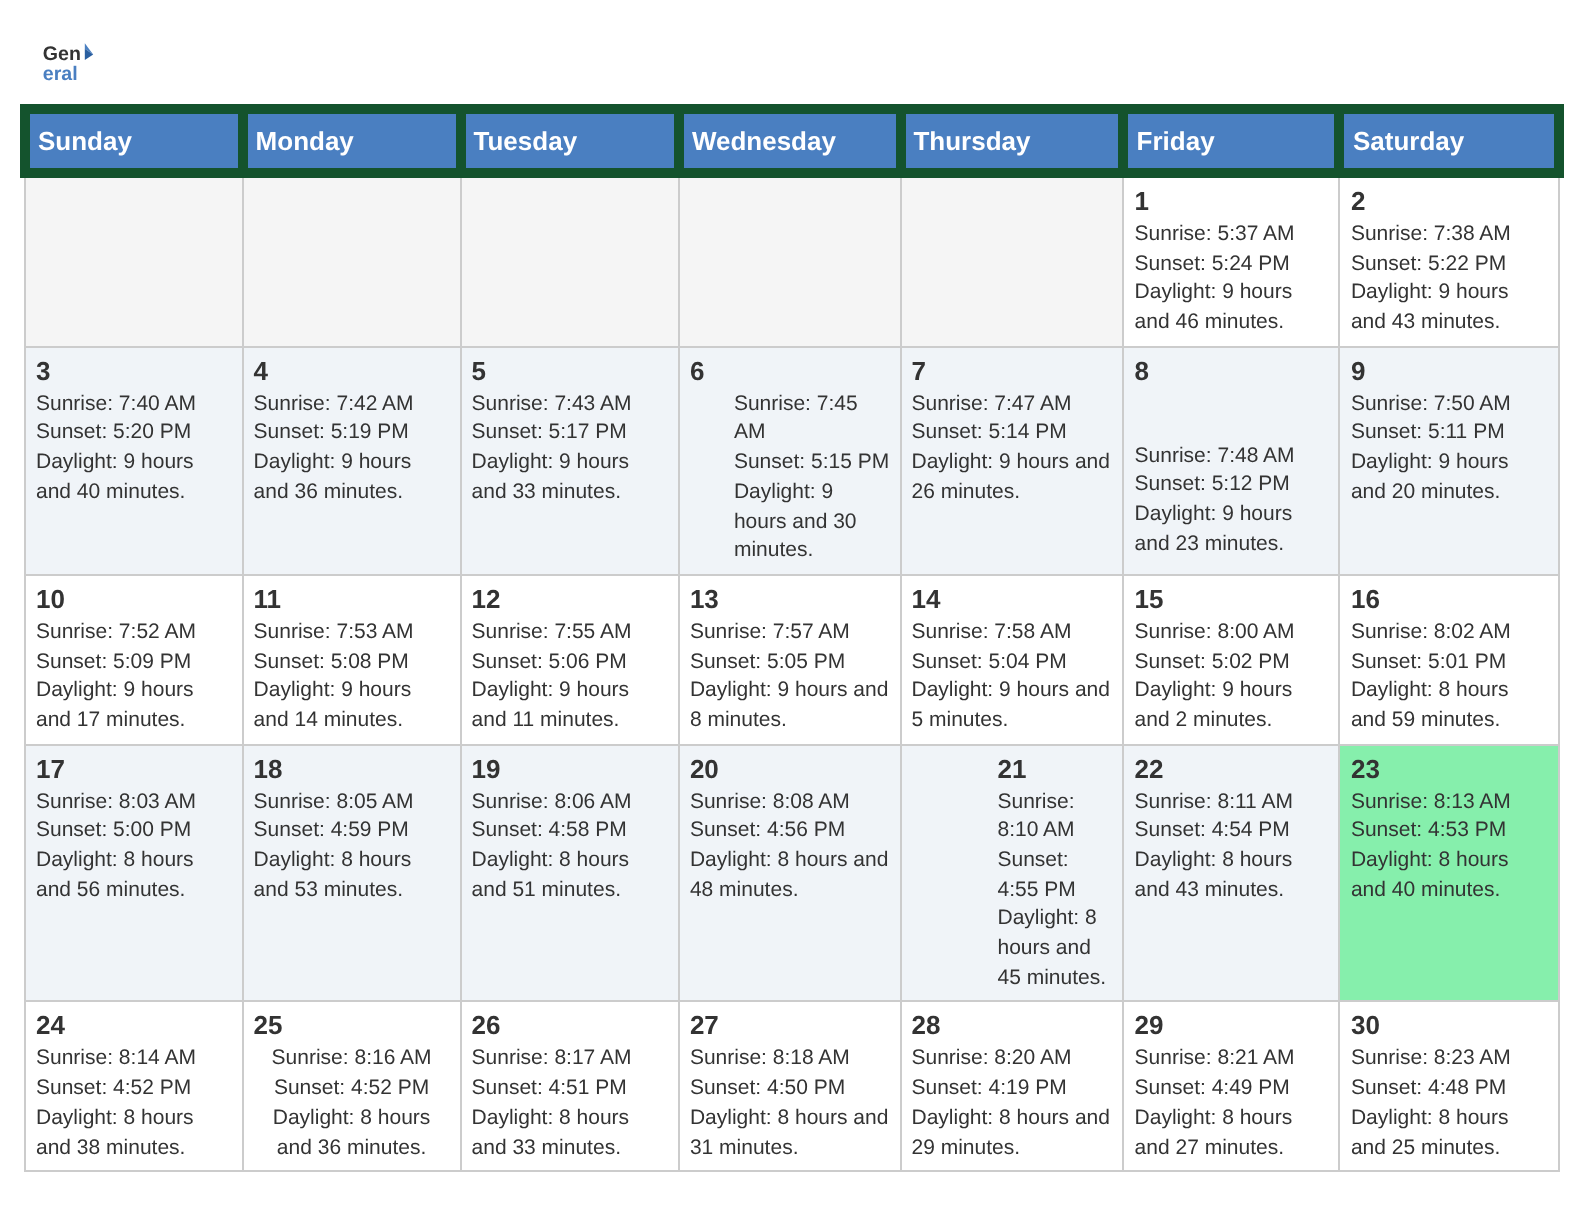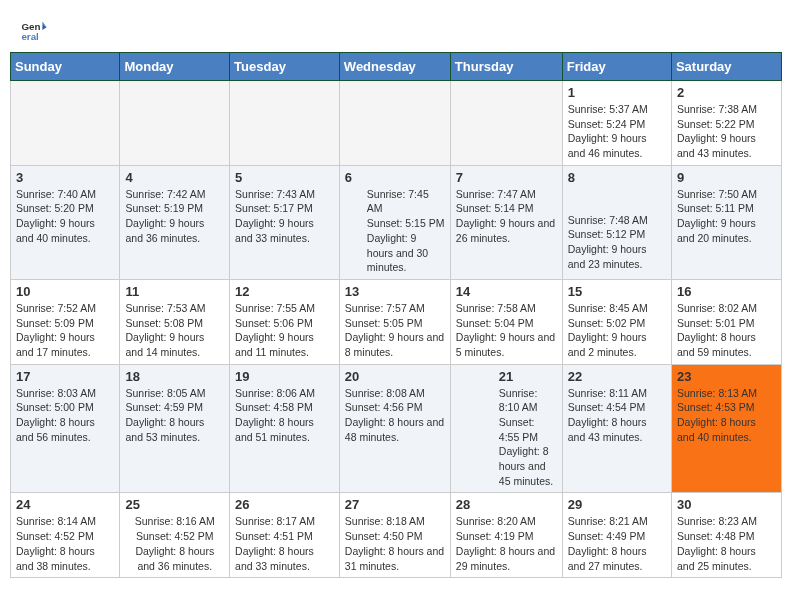--- a/index.html
+++ b/index.html
@@ -45,21 +45,21 @@
     .calendar-wrapper {
       padding: 0 10px 10px 10px;
     }
     .calendar-table th {
       background: #4a7fc1;
       color: #fff;
       font-size: 13px;
       font-weight: bold;
       padding: 6px 4px;
       text-align: left;
-      border: 1px solid #14532d;
+      border: 5px solid #14532d;
     }
     .calendar-table td {
       border: 1px solid #ccc;
       vertical-align: top;
       padding: 4px 5px;
       font-size: 11px;
       color: #333;
       width: 113px;
       min-height: 80px;
       background: #fff;
@@ -208,21 +208,21 @@
 Daylight: 9 hours and 8 minutes.</div>
           </td>
           <td>
             <span class="day-number">14</span>
             <div class="day-info" style="white-space: pre-line;">Sunrise: 7:58 AM
 Sunset: 5:04 PM
 Daylight: 9 hours and 5 minutes.</div>
           </td>
           <td>
             <span class="day-number">15</span>
-            <div class="day-info" style="white-space: pre-line;">Sunrise: 8:45 AM
+            <div class="day-info" style="white-space: pre-line;">Sunrise: 8:00 AM
 Sunset: 5:02 PM
 Daylight: 9 hours and 2 minutes.</div>
           </td>
           <td>
             <span class="day-number">16</span>
             <div class="day-info" style="white-space: pre-line;">Sunrise: 8:02 AM
 Sunset: 5:01 PM
 Daylight: 8 hours and 59 minutes.</div>
           </td>
         </tr>
@@ -256,21 +256,21 @@
             <div class="day-info" style="white-space: pre-line;">Sunrise: 8:10 AM
 Sunset: 4:55 PM
 Daylight: 8 hours and 45 minutes.</div>
           </td>
           <td style="background: rgb(240, 244, 248);">
             <span class="day-number">22</span>
             <div class="day-info" style="white-space: pre-line;">Sunrise: 8:11 AM
 Sunset: 4:54 PM
 Daylight: 8 hours and 43 minutes.</div>
           </td>
-          <td style="background: #f97316;">
+          <td style="background: #86efac;">
             <span class="day-number">23</span>
             <div class="day-info" style="white-space: pre-line;">Sunrise: 8:13 AM
 Sunset: 4:53 PM
 Daylight: 8 hours and 40 minutes.</div>
           </td>
         </tr>
         <tr>
           <td>
             <span class="day-number">24</span>
             <div class="day-info" style="white-space: pre-line;">Sunrise: 8:14 AM

